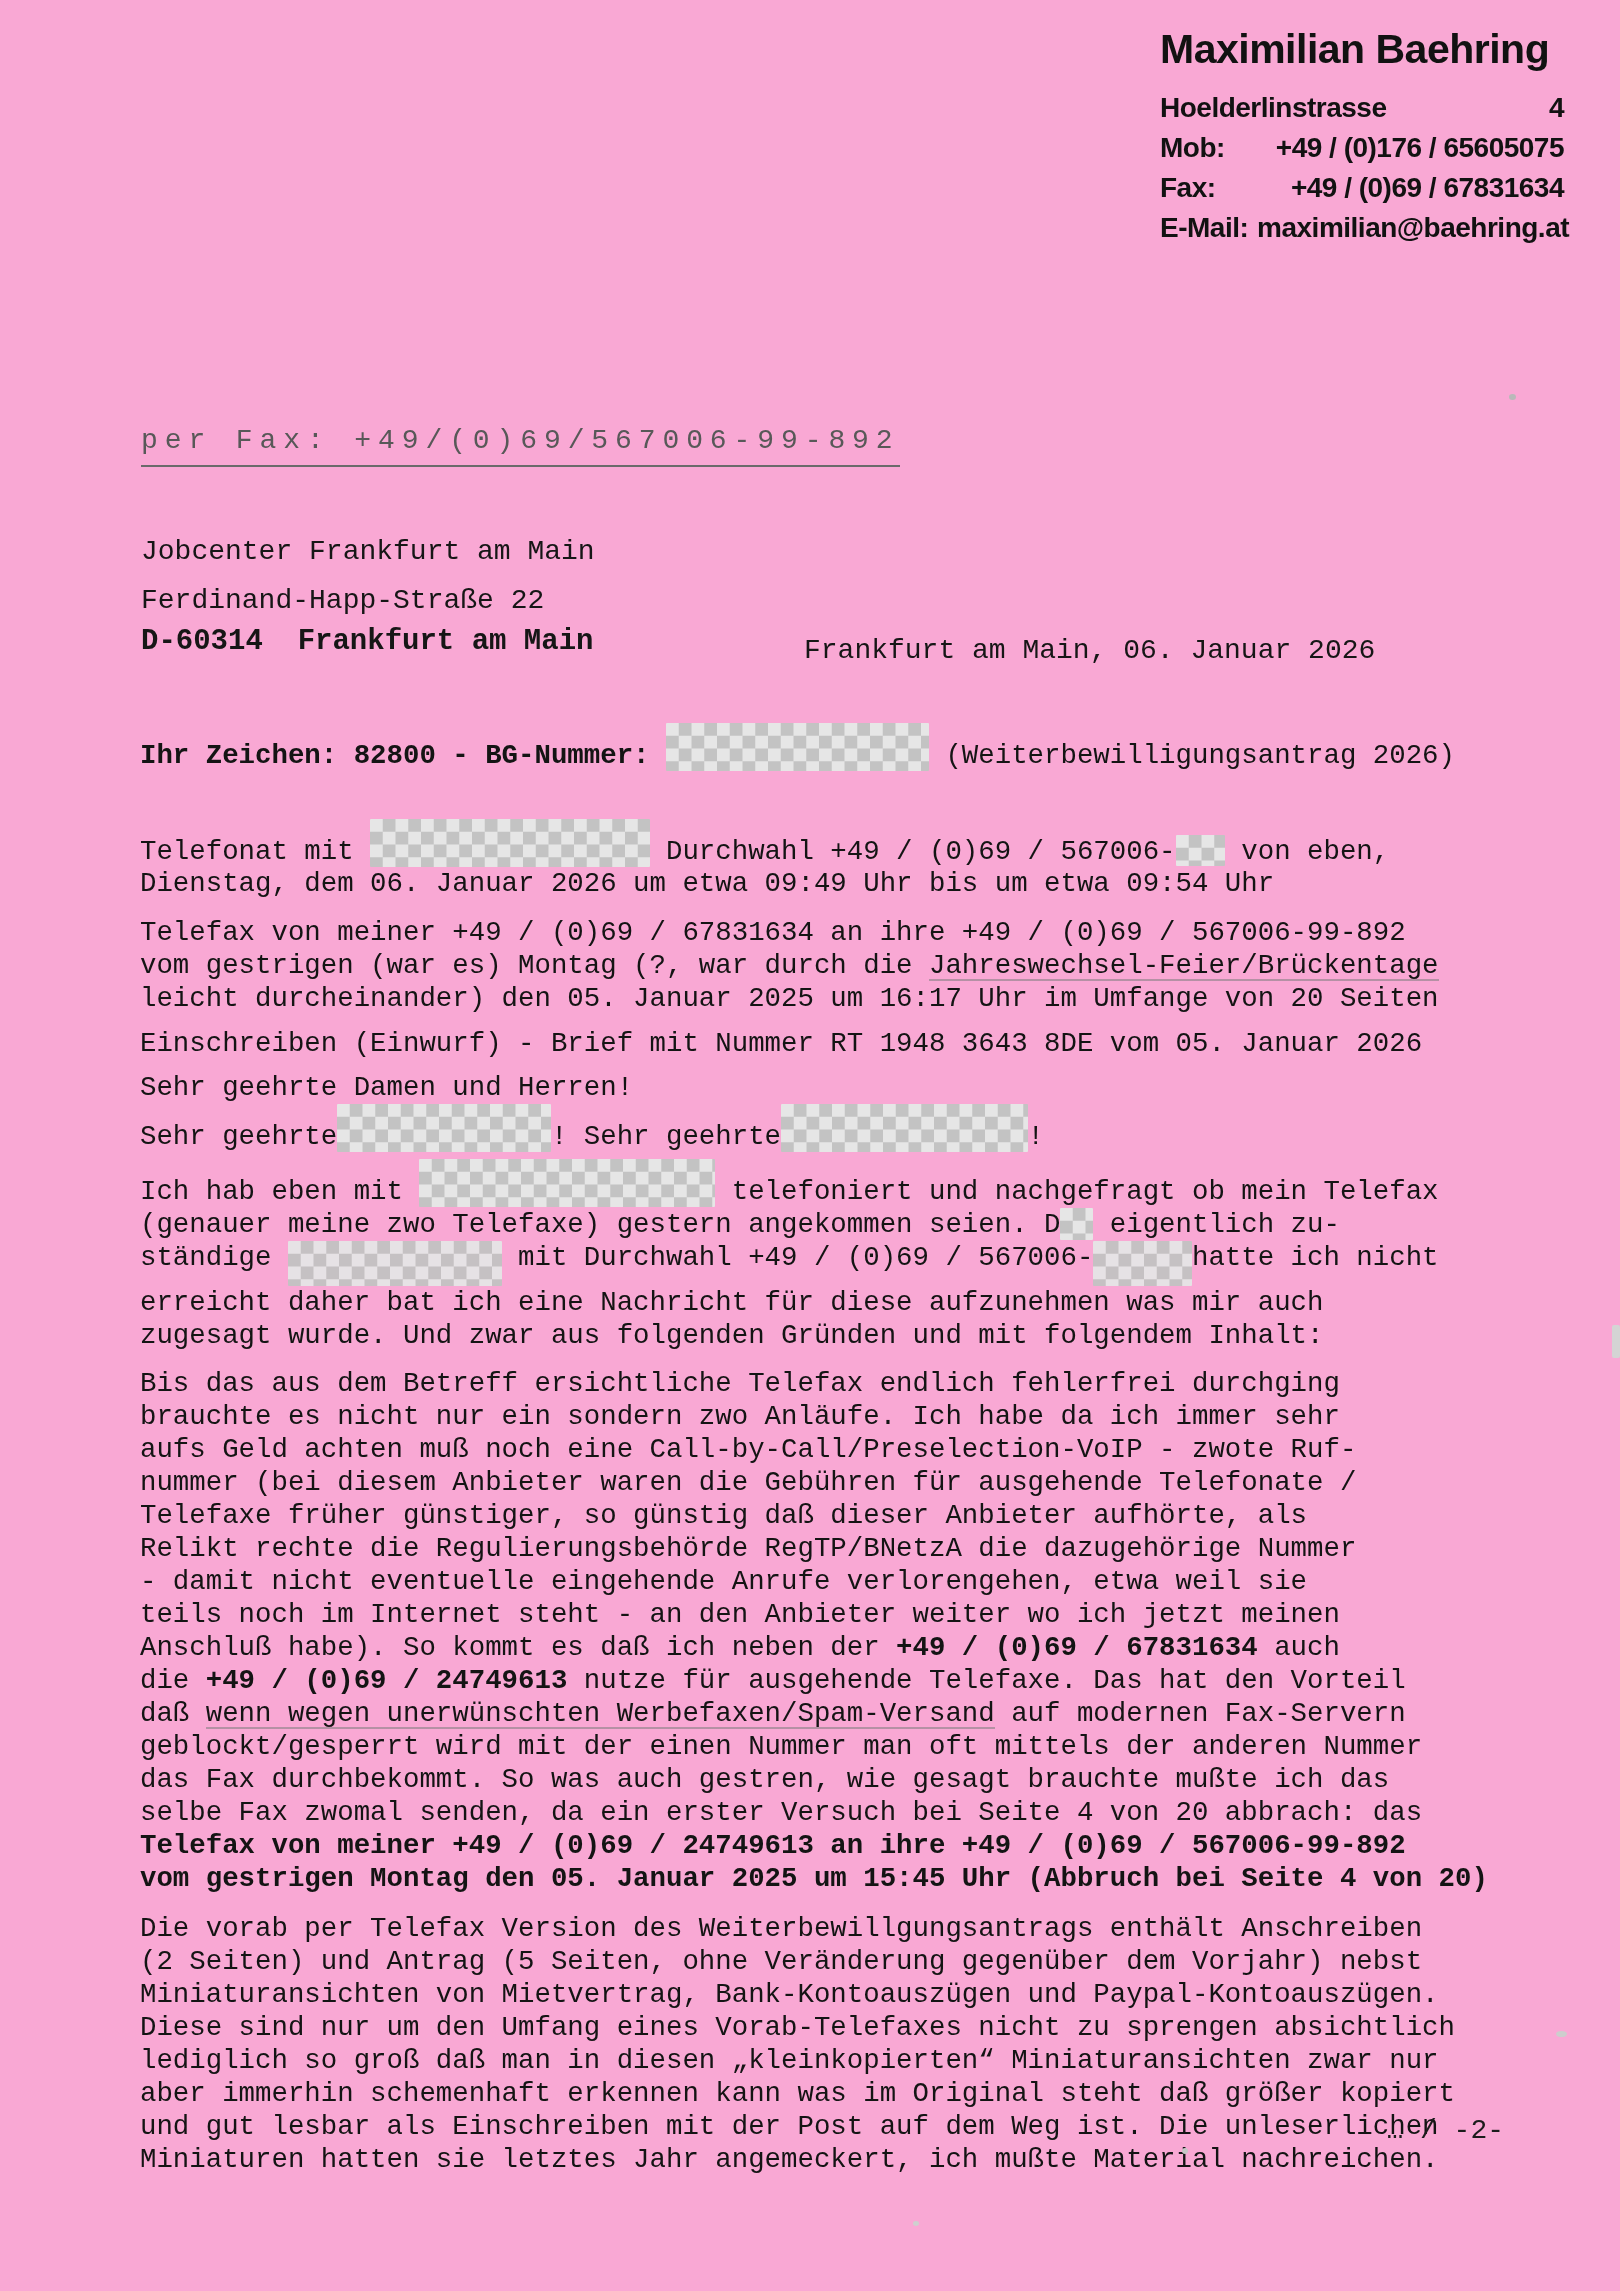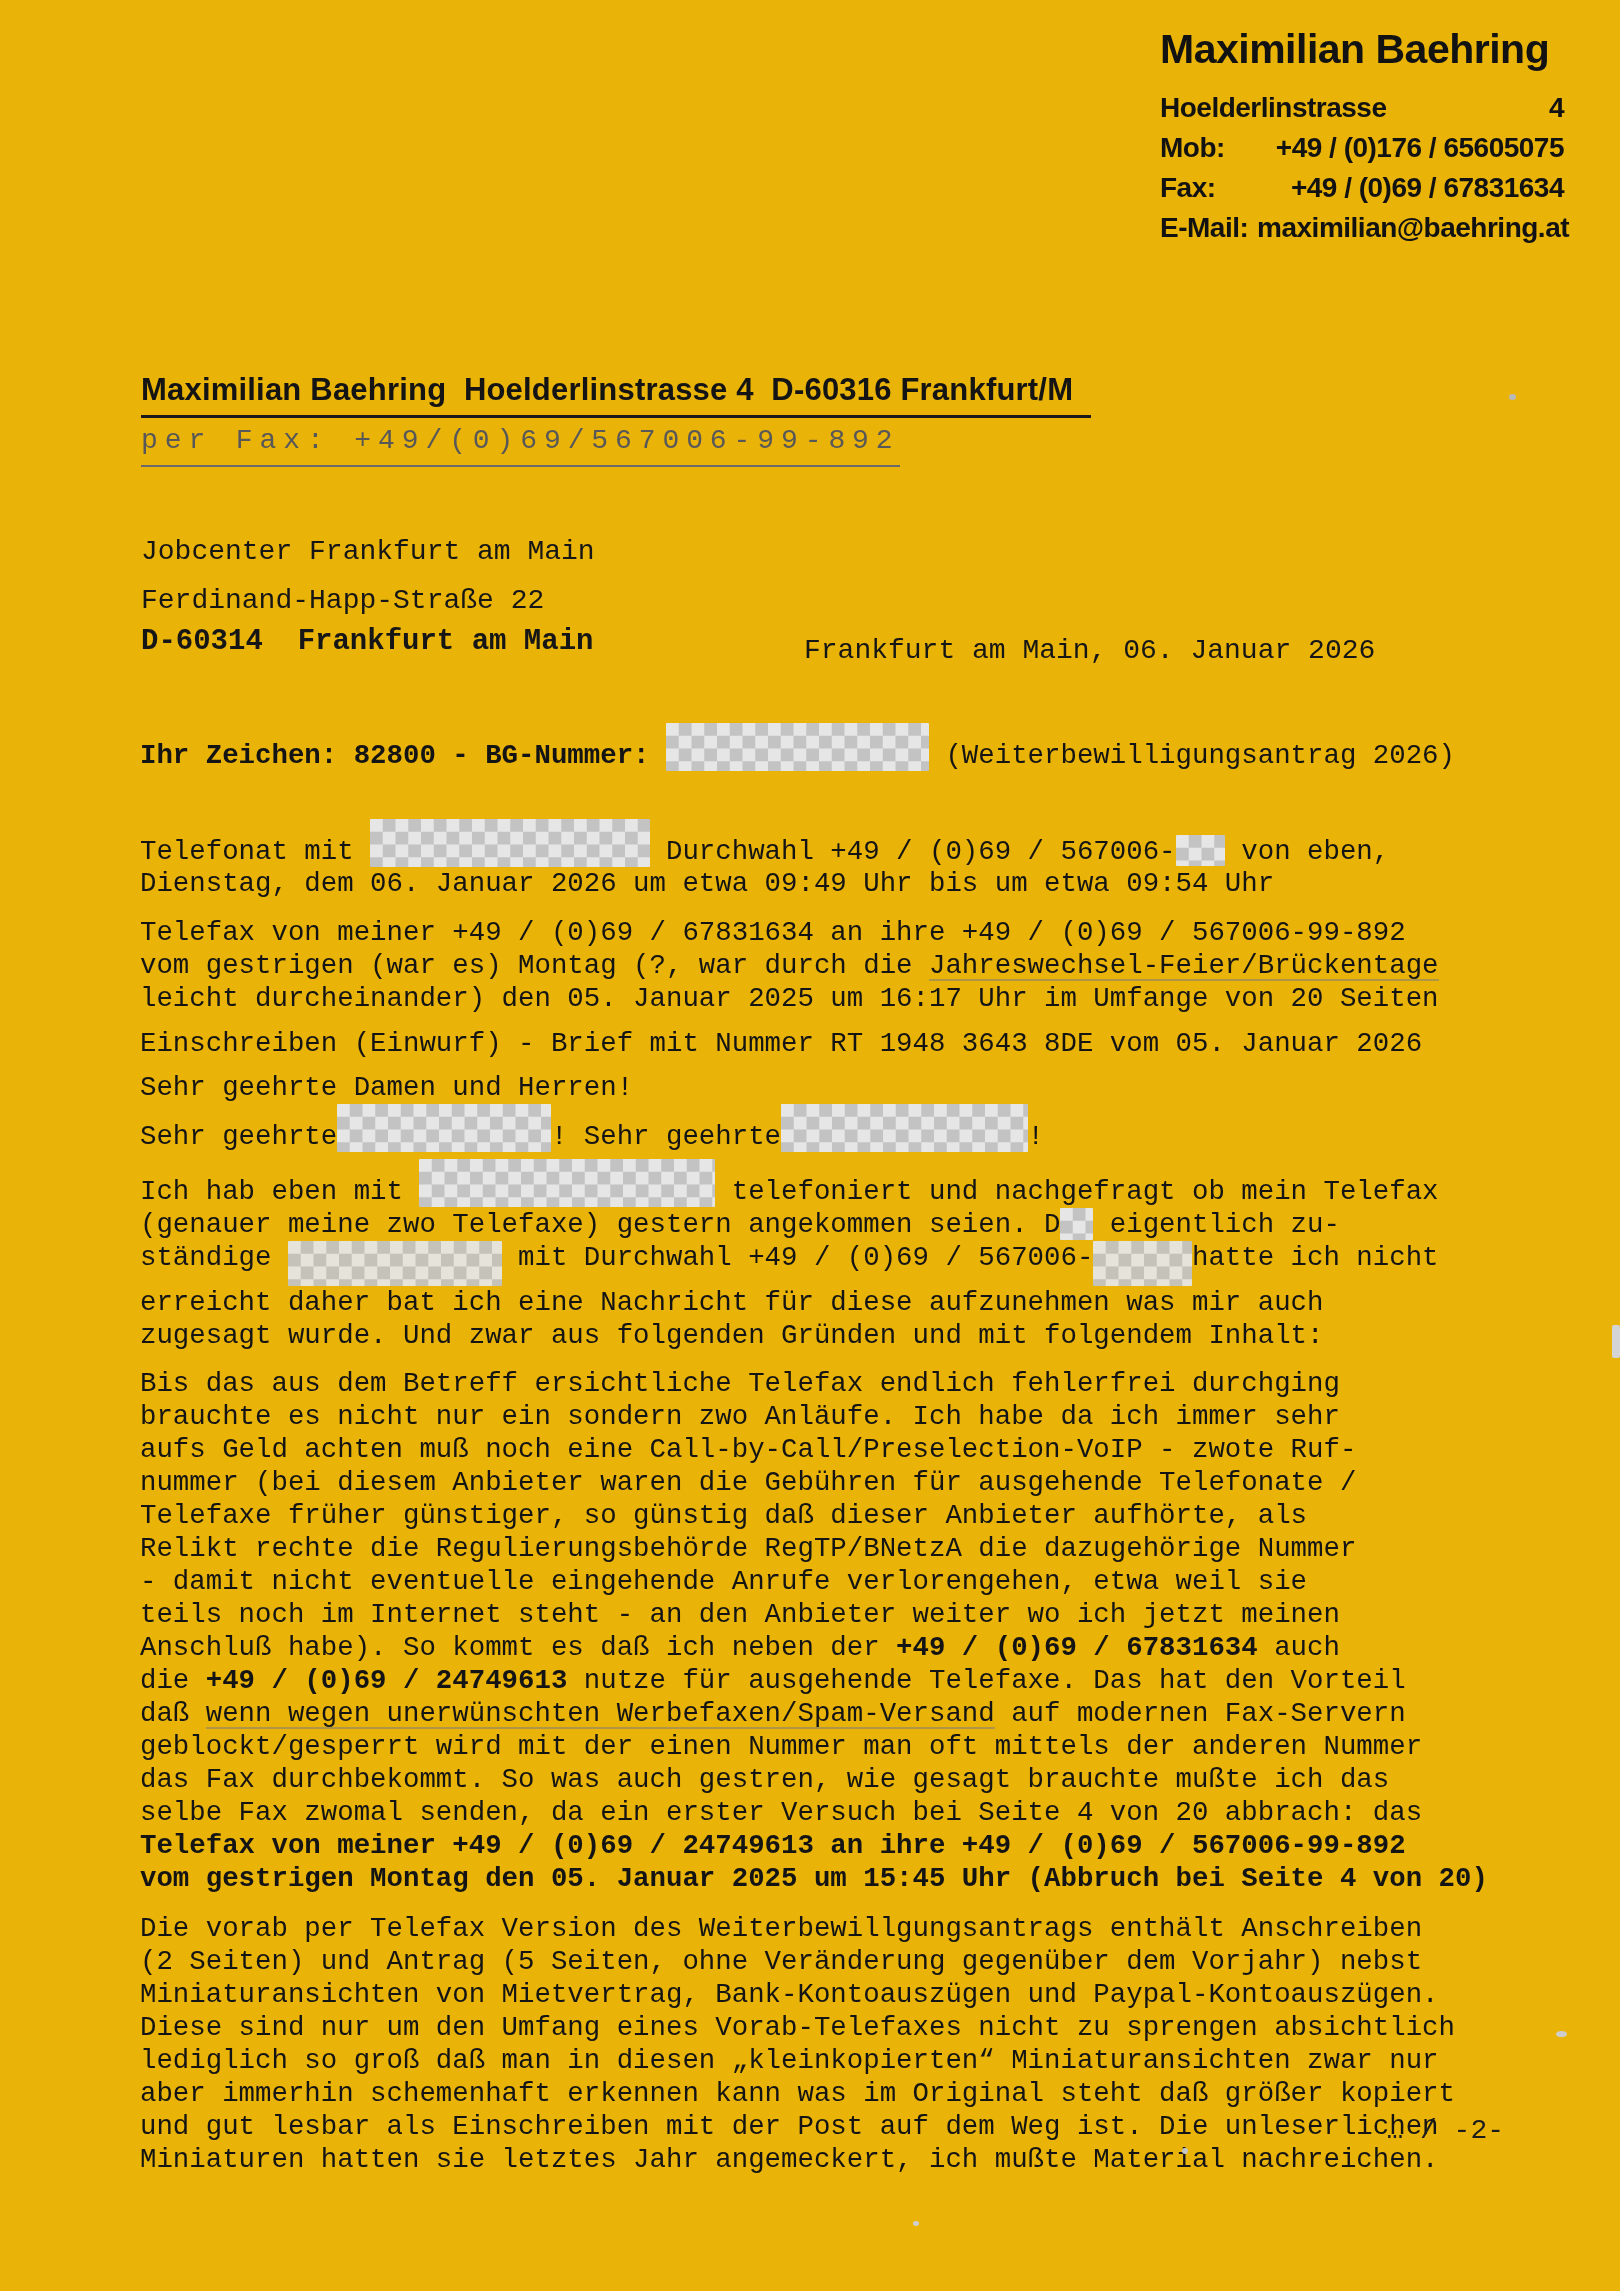--- a/index.html
+++ b/index.html
@@ -1,20 +1,20 @@
 <!DOCTYPE html>
 <html lang="de"><head>
 <meta charset="utf-8">
 <style>
   html,body{margin:0;padding:0;background:#e8e8e8;}
   .page{
     position:relative;
     width:1620px;height:2292px;
     margin:0 auto;
-    background:#eab308;
+    background:#f9a8d4;
     color:#161616;
     overflow:hidden;
     font-family:"Liberation Mono","DejaVu Sans Mono",monospace;
   }
   
   .letterhead{
     position:absolute;left:1160px;top:25.5px;width:404px;
     font-family:"Liberation Sans","DejaVu Sans",sans-serif;
     font-weight:700;letter-spacing:-0.5px;color:#121212;
   }
@@ -99,21 +99,20 @@
     <div class="lh-row" data-name="letterhead-fax-row">
       <span data-name="fax-label">Fax:</span>
       <span data-name="fax-value">+49 / (0)69 / 67831634</span>
     </div>
     <div class="lh-row email" data-name="letterhead-email-row">
       <span data-name="email-label">E-Mail:</span>
       <span data-name="email-value">maximilian@baehring.at</span>
     </div>
   </div>
 
-  <div class="sender-line" data-name="sender-address-line">Maximilian Baehring  Hoelderlinstrasse 4  D-60316 Frankfurt/M</div>
   <div class="per-fax" data-name="per-fax-line">per Fax: +49/(0)69/567006-99-892</div>
 
   <div class="recipient" data-name="recipient-address"><span data-name="recipient-line-1">Jobcenter Frankfurt am Main</span>
 <span data-name="recipient-line-2">Ferdinand-Happ-Straße 22</span></div>
   <div class="recipient-city" data-name="recipient-city-line">D-60314  Frankfurt am Main</div>
 
   <div class="date-line" data-name="date-line">Frankfurt am Main, 06. Januar 2026</div>
 
   <div class="body-flow" data-name="letter-body">
       <p class="para" data-name="reference-line"><b data-name="bold-text-run">Ihr Zeichen: 82800 - BG-Nummer: </b><span class="redact tall-up" data-name="redaction-block" style="width: 16ch;"></span><span data-name="text-run"> (Weiterbewilligungsantrag 2026)</span></p>

